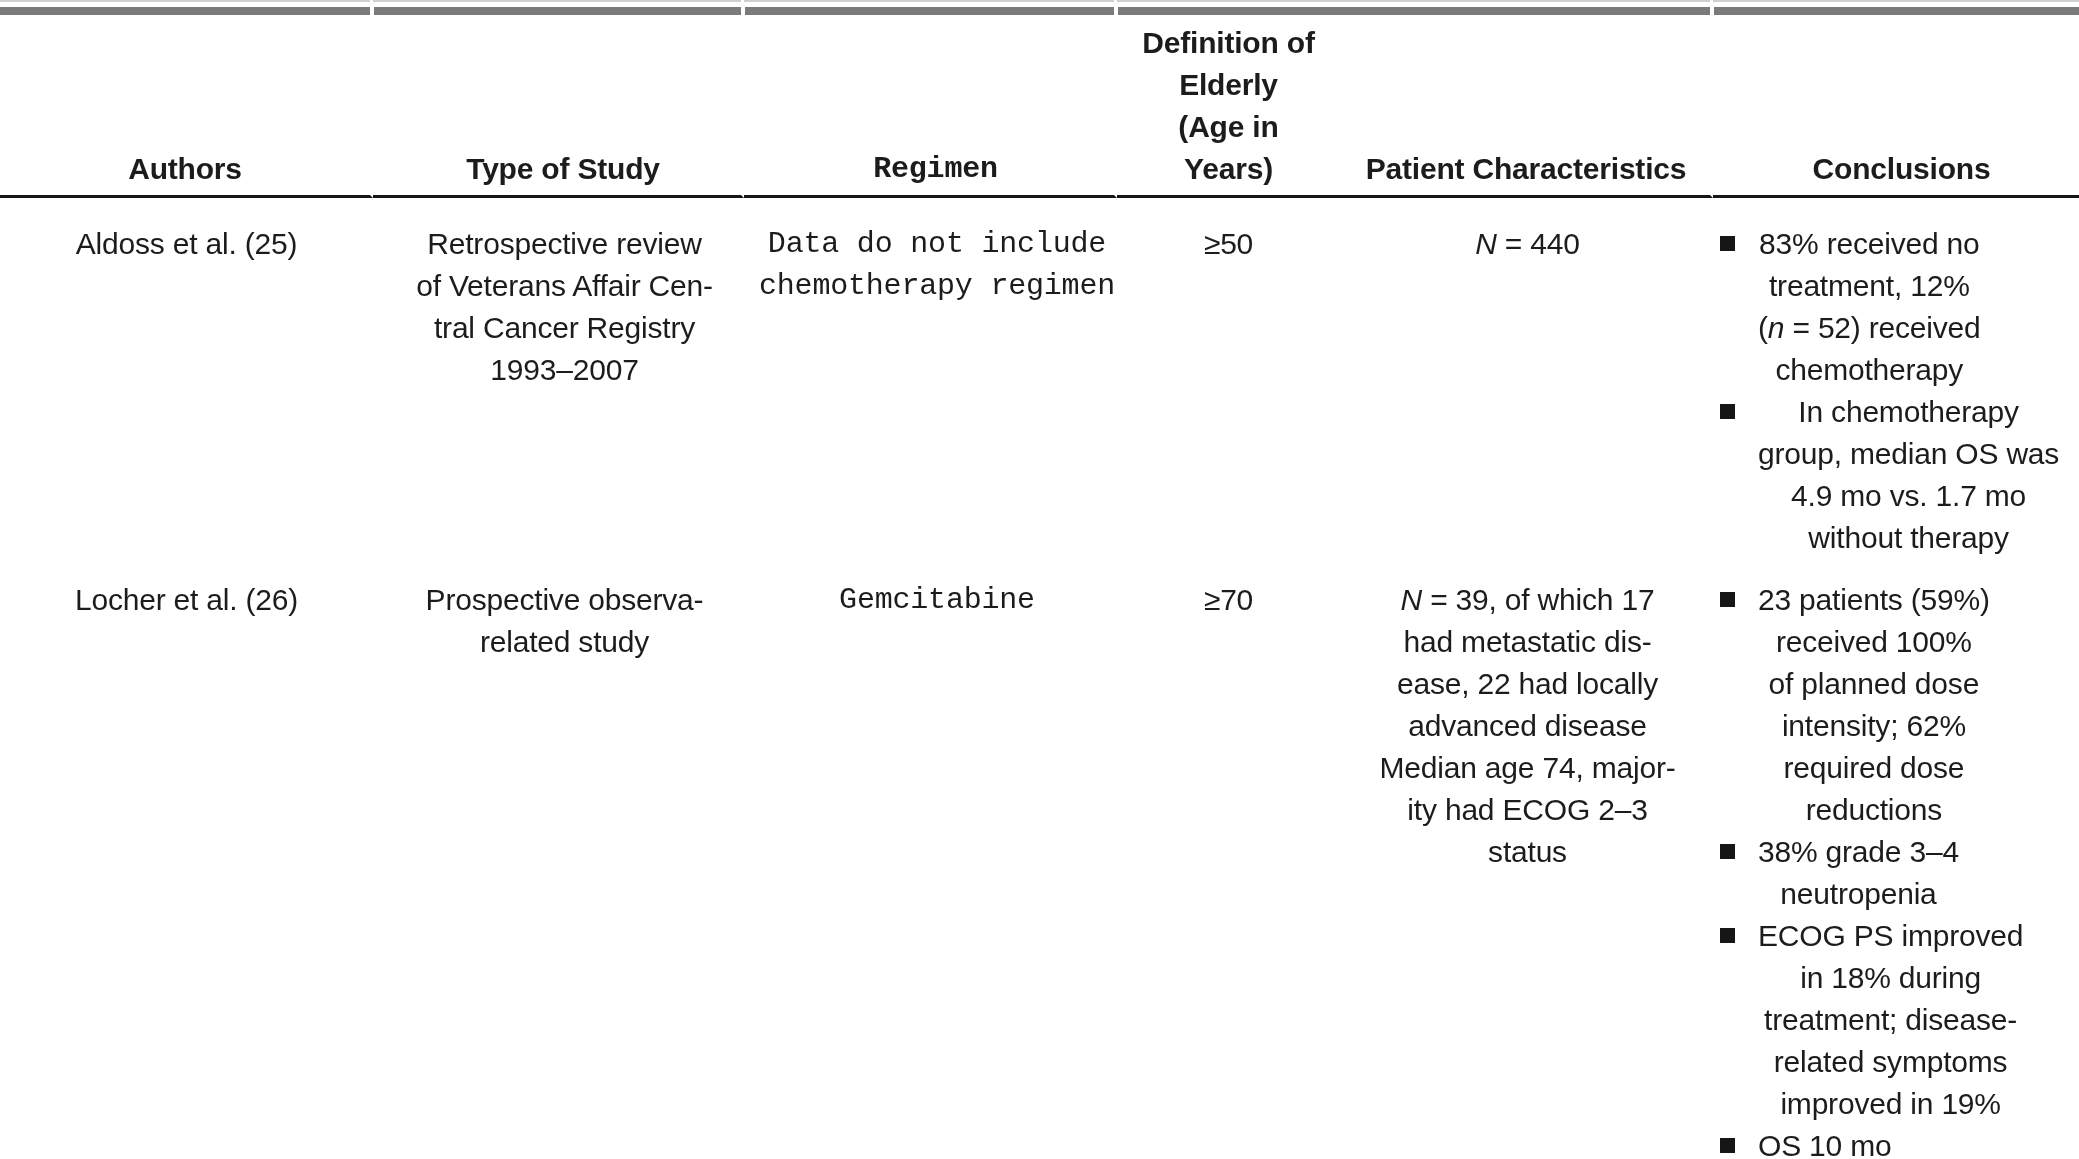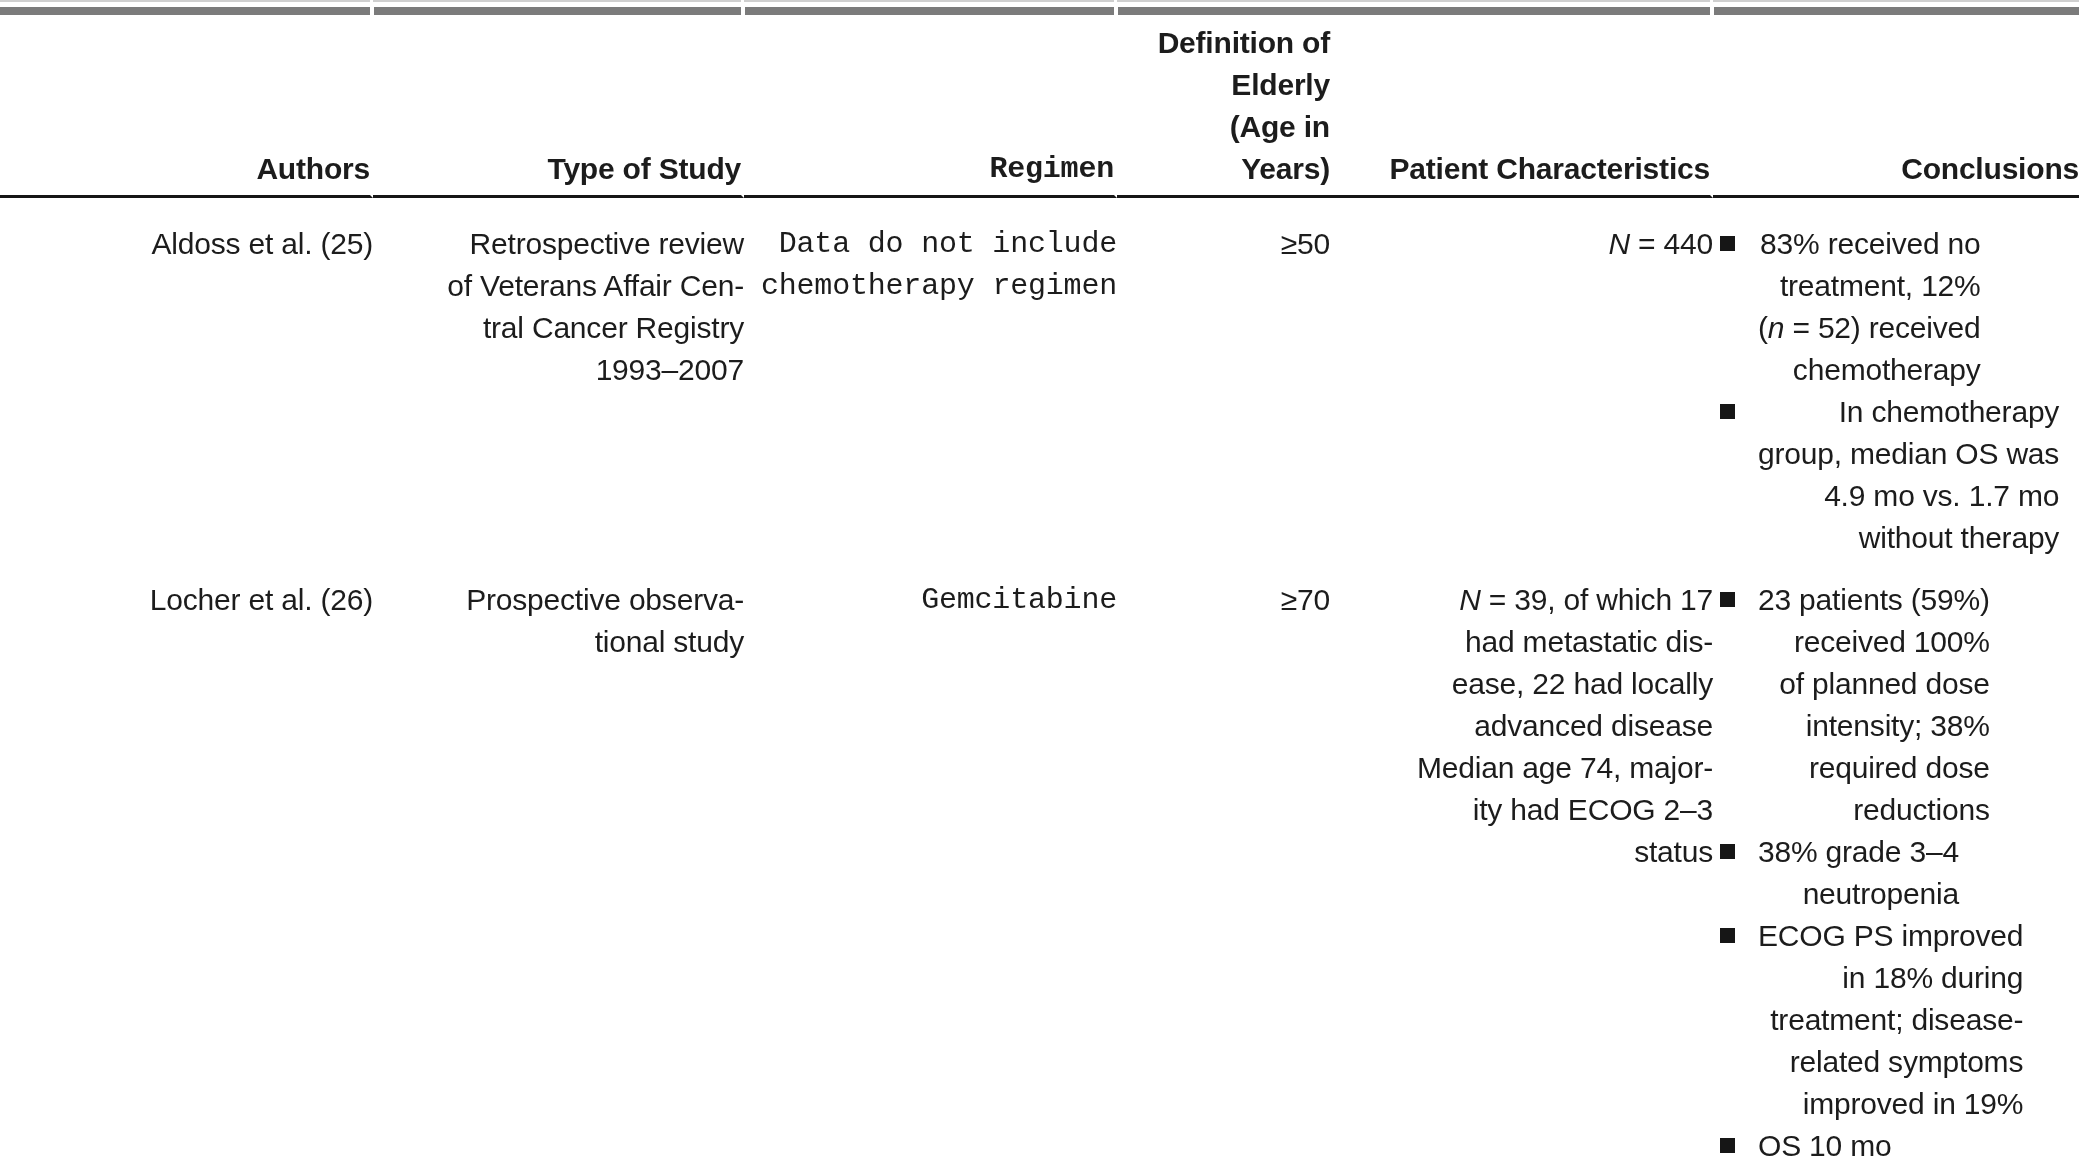--- a/index.html
+++ b/index.html
@@ -18,21 +18,21 @@
     font-family:"Liberation Sans","DejaVu Sans",sans-serif;
     font-size:30px;line-height:42px;letter-spacing:-0.2px;
     overflow:hidden;
   }
   .topline{position:absolute;top:0;left:0;width:2079px;height:2px;background:var(--top-line);}
   .bar-seg{position:absolute;top:7px;height:8px;background:var(--top-bar);}
   table{
     position:absolute;top:0;left:0;width:2079px;
     border-collapse:separate;border-spacing:0;table-layout:fixed;
   }
-  th,td{box-sizing:border-box;margin:0;text-align:right;font-weight:normal;vertical-align:top;padding:0;}
+  th,td{box-sizing:border-box;margin:0;text-align:center;font-weight:normal;vertical-align:top;padding:0;}
   thead th{
     font-weight:bold;
     vertical-align:bottom;
     padding-top:22px;padding-bottom:5px;
     border-bottom:3px solid var(--rule);
     line-height:42px;
   }
   thead th.gapR{border-right:3px solid var(--background);}
   tr.r1 td{padding-top:25px;}
   tr.r2 td{padding-top:20px;}
@@ -135,21 +135,21 @@
               </div>
             </div>
           </td>
         </tr>
         <tr class="r2">
           <td class="c1">
             <div class="ln">Locher et al. (26)</div>
           </td>
           <td class="c2">
             <div class="ln">Prospective observa-</div>
-            <div class="ln">tional study</div>
+            <div class="ln">related study</div>
           </td>
           <td class="c3">
             <div class="ln">Gemcitabine</div>
           </td>
           <td class="c4">
             <div class="ln">≥70</div>
           </td>
           <td class="c5">
             <div class="ln"><i>N</i> = 39, of which 17</div>
             <div class="ln">had metastatic dis-</div>
@@ -159,21 +159,21 @@
             <div class="ln">ity had ECOG 2–3</div>
             <div class="ln">status</div>
           </td>
           <td class="c6">
             <div class="bullet">
               <span class="sq"></span>
               <div class="btext">
                 <div class="ln">23 patients (59%)</div>
                 <div class="ln">received 100%</div>
                 <div class="ln">of planned dose</div>
-                <div class="ln">intensity; 38%</div>
+                <div class="ln">intensity; 62%</div>
                 <div class="ln">required dose</div>
                 <div class="ln">reductions</div>
               </div>
             </div>
             <div class="bullet">
               <span class="sq"></span>
               <div class="btext">
                 <div class="ln">38% grade 3–4</div>
                 <div class="ln">neutropenia</div>
               </div>

